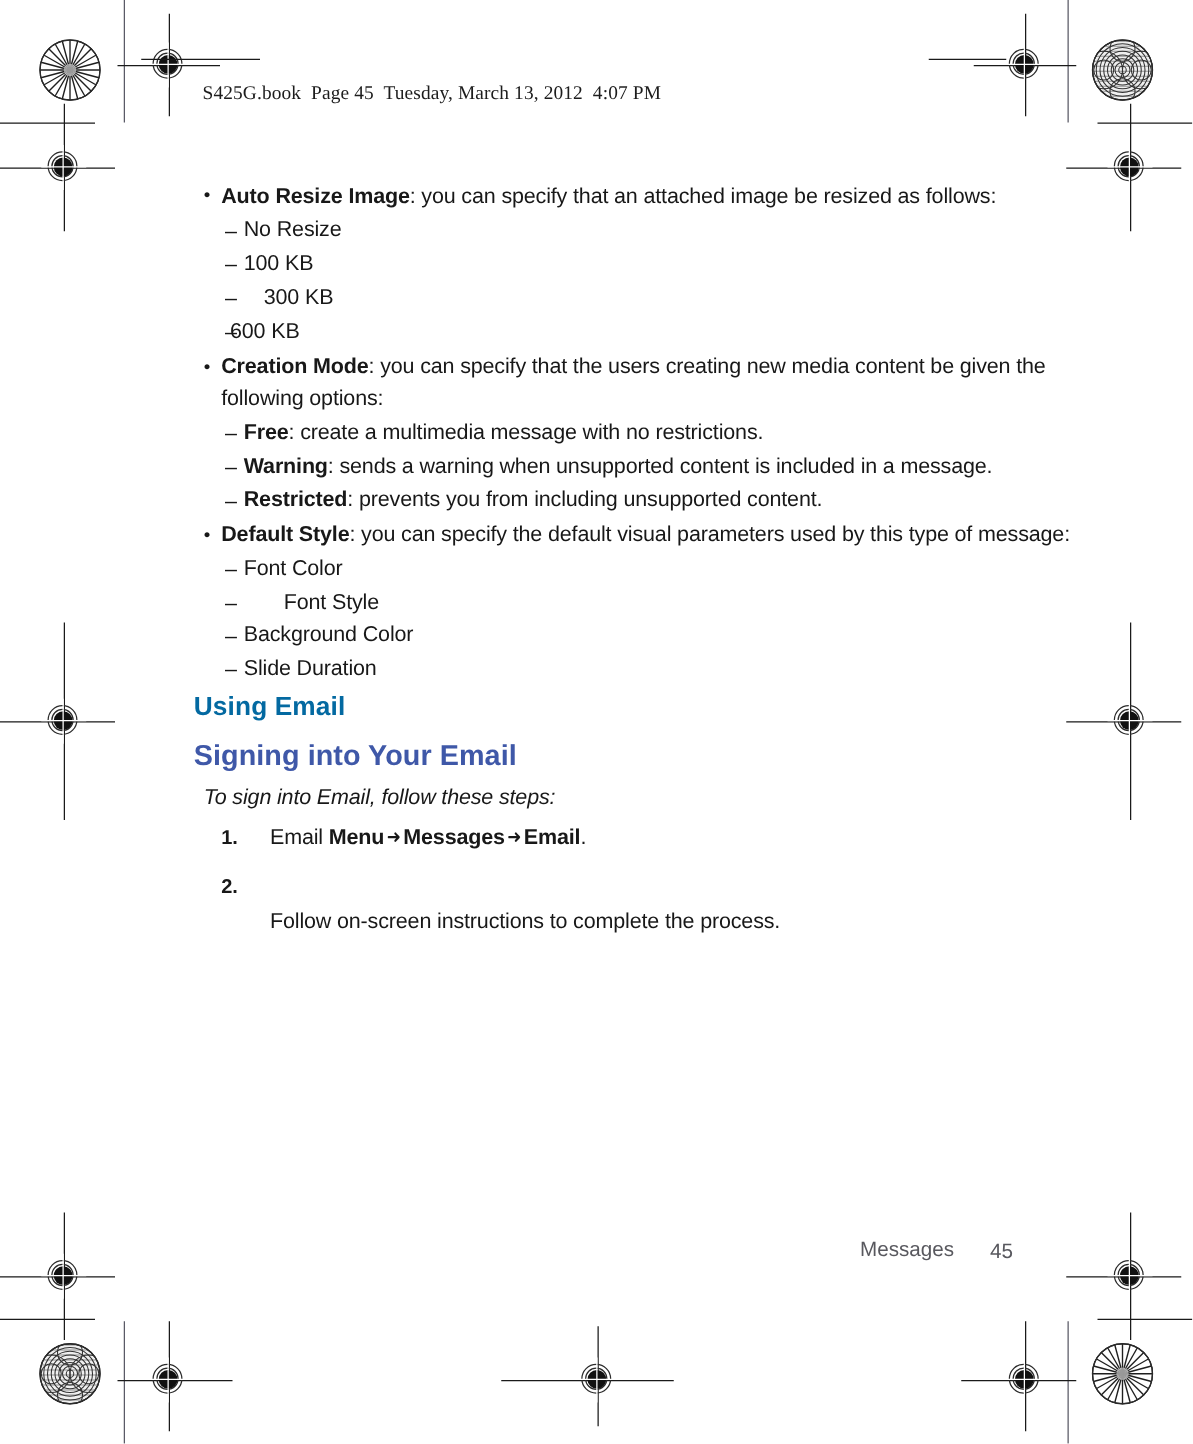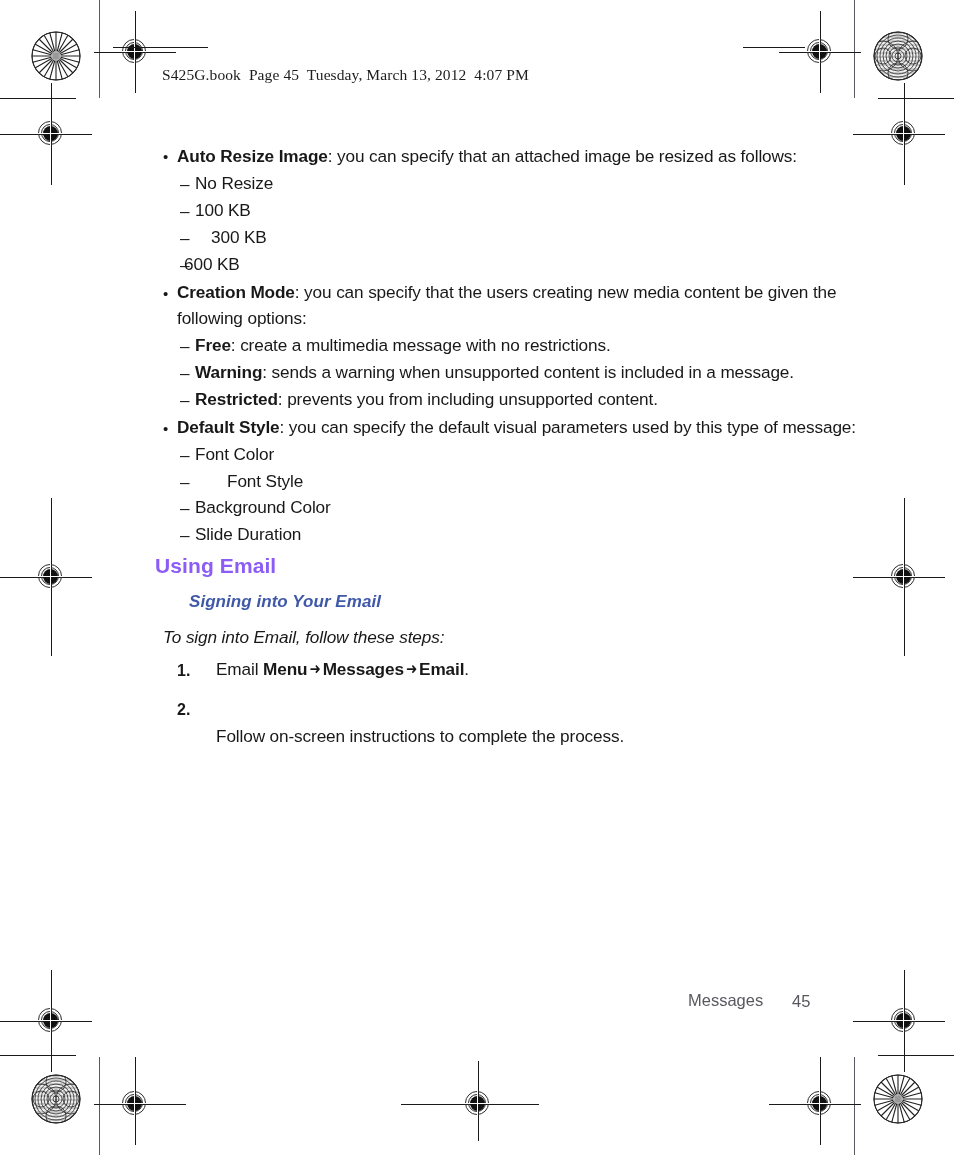--- a/index.html
+++ b/index.html
@@ -124,24 +124,22 @@
 
   .heading1 {
     font-family: "Liberation Sans Narrow", "Liberation Sans", sans-serif;
     font-weight: 700;
     font-size: 21px;
     letter-spacing: 0.1px;
   }
   .heading2 {
     font-family: "Liberation Sans Narrow", "Liberation Sans", sans-serif;
     font-weight: 700;
-    font-style: italic;
-    font-size: 17px;
+    font-size: 23px;
     letter-spacing: 0.05px;
-    margin-left: 34px;
   }
 
   .step-num {
     position: absolute;
     font-family: "Liberation Sans Narrow", "Liberation Sans", sans-serif;
     font-weight: 700;
     font-size: 16px;
     color: #181818;
   }
 
@@ -500,21 +498,21 @@
 
     <div class="dash-mark" style="left:180px; top:472px;">–</div>
     <div class="txt body-line" style="left:195px; top:472px;margin-left:32px;">Font Style</div>
 
     <div class="dash-mark" style="left:180px; top:498px;">–</div>
     <div class="txt body-line" style="left:195px; top:498px;">Background Color</div>
 
     <div class="dash-mark" style="left:180px; top:525px;">–</div>
     <div class="txt body-line" style="left:195px; top:525px;">Slide Duration</div>
 
-    <div class="txt heading1" style="left:155px; top:554px; color:#8b5cf6;">Using Email</div>
+    <div class="txt heading1" style="left:155px; top:554px; color:#0369a1;">Using Email</div>
 
     <div class="txt heading2" style="left:155px; top:592px; color:#3f58a8;">Signing into Your Email</div>
 
     <div class="txt body-line" style="left:163px; top:628px;font-style:italic;">To sign into Email, follow these steps:</div>
 
     <div class="step-num" style="left:177px; top:662px;">1.</div>
     <div class="txt body-line" style="left:216px; top:660px;">
       <span>Email </span><b>Menu</b><span class="arrow-glyph">➜</span><b>Messages</b><span class="arrow-glyph">➜</span><b>Email</b><span>.</span>
     </div>
 

